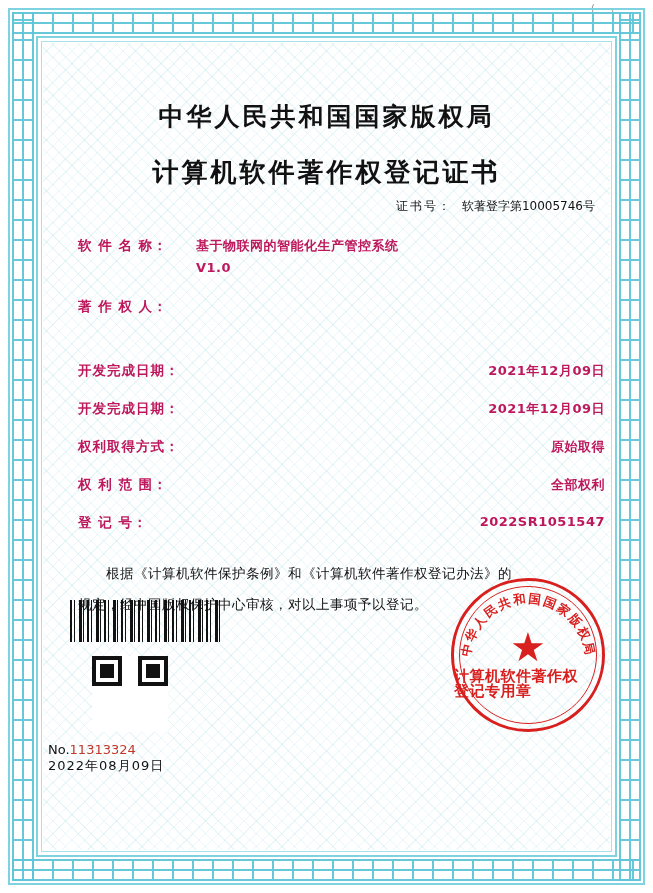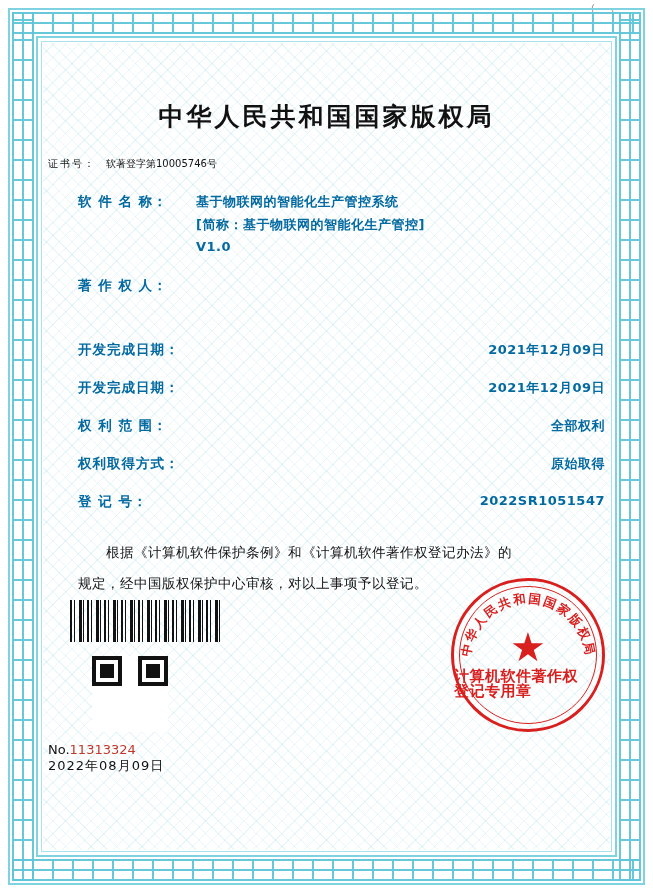--- a/index.html
+++ b/index.html
@@ -113,40 +113,40 @@
   .title-main {
     margin-top: 52px;
     font-size: 25px;
   }
   .title-sub {
     margin-top: 22px;
     font-size: 26px;
   }
 
   .cert-no {
-    margin-top: 24px;
-    text-align: left;
+    margin-top: 8px;
+    text-align: right;
     padding-right: 10px;
-    font-size: 10px;
+    font-size: 12px;
     color: #111;
   }
   .cert-no .lbl { letter-spacing: 2px; }
   .cert-no .val { margin-left: 10px; }
 
   
   .fields {
     margin-top: 22px;
     padding-left: 30px;
   }
   .row {
     display: flex;
     align-items: flex-start;
     margin-bottom: 7px;
     font-size: 13.5px;
-    color: #0369a1;
+    color: #be185d;
   }
   .row .label {
     width: 118px;
     flex: 0 0 118px;
     font-weight: bold;
     letter-spacing: 1px;
   }
   .row .value {
     font-weight: bold;
     font-size: 13px;
@@ -297,32 +297,32 @@
   <div class="frieze-band frieze-h frieze-bottom"></div>
   <div class="frieze-band frieze-v frieze-left"></div>
   <div class="frieze-band frieze-v frieze-right"></div>
   <div class="border-inner"></div>
   <div class="border-inner2"></div>
   <div class="texture"></div>
 
   <div class="content">
 
     <div class="title-main">中华人民共和国国家版权局</div>
+    <div class="title-sub">计算机软件著作权登记证书</div>
 
     <div class="cert-no">
       <span class="lbl">证书号：</span><span class="val">软著登字第10005746号</span>
     </div>
 
     <div class="fields">
 
       <div class="row">
         <div class="label">软 件 名 称：</div>
         <div class="value">
           <span>基于物联网的智能化生产管控系统</span>
-          <span class="line2">[简称：基于物联网的智能化生产管控]</span>
           <span class="line3">V1.0</span>
         </div>
       </div>
 
       <div class="gap-md"></div>
 
       <div class="row spaced">
         <div class="label">著 作 权 人：</div>
       </div>
 
@@ -332,27 +332,27 @@
         <div class="label">开发完成日期：</div>
         <div class="value">2021年12月09日</div>
       </div>
 
       <div class="row spaced">
         <div class="label">开发完成日期：</div>
         <div class="value">2021年12月09日</div>
       </div>
 
       <div class="row spaced">
+        <div class="label">权利取得方式：</div>
+        <div class="value">原始取得</div>
+      </div>
+
+      <div class="row spaced">
         <div class="label">权 利 范 围：</div>
         <div class="value">全部权利</div>
-      </div>
-
-      <div class="row spaced">
-        <div class="label">权利取得方式：</div>
-        <div class="value">原始取得</div>
       </div>
 
       <div class="row spaced">
         <div class="label">登 记 号：</div>
         <div class="value">2022SR1051547</div>
       </div>
 
     </div>
 
     <div class="para">

